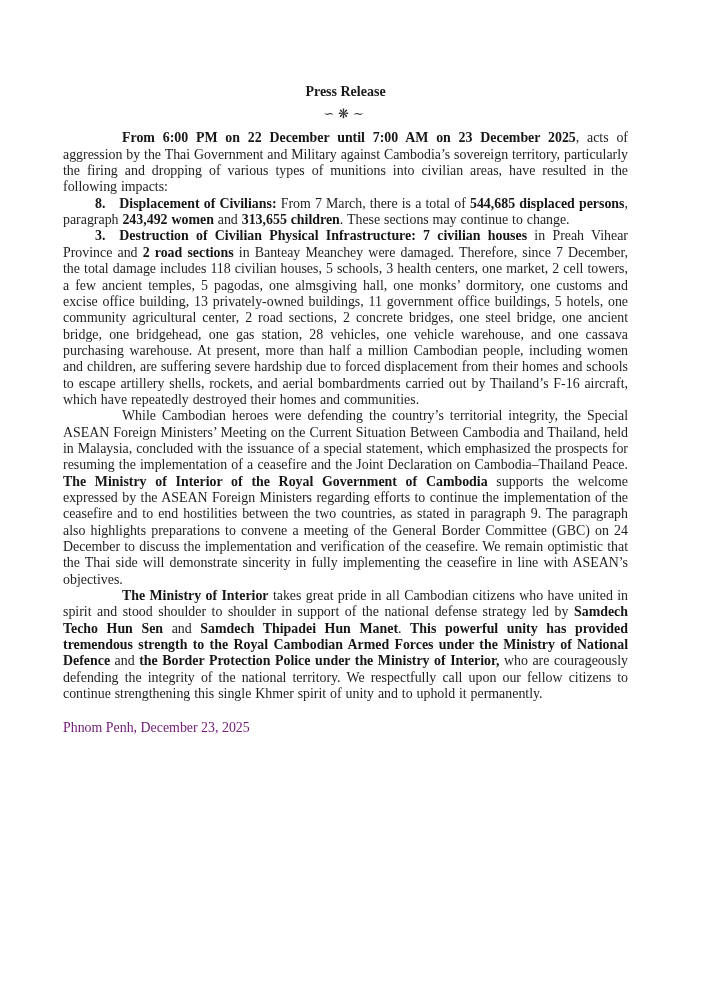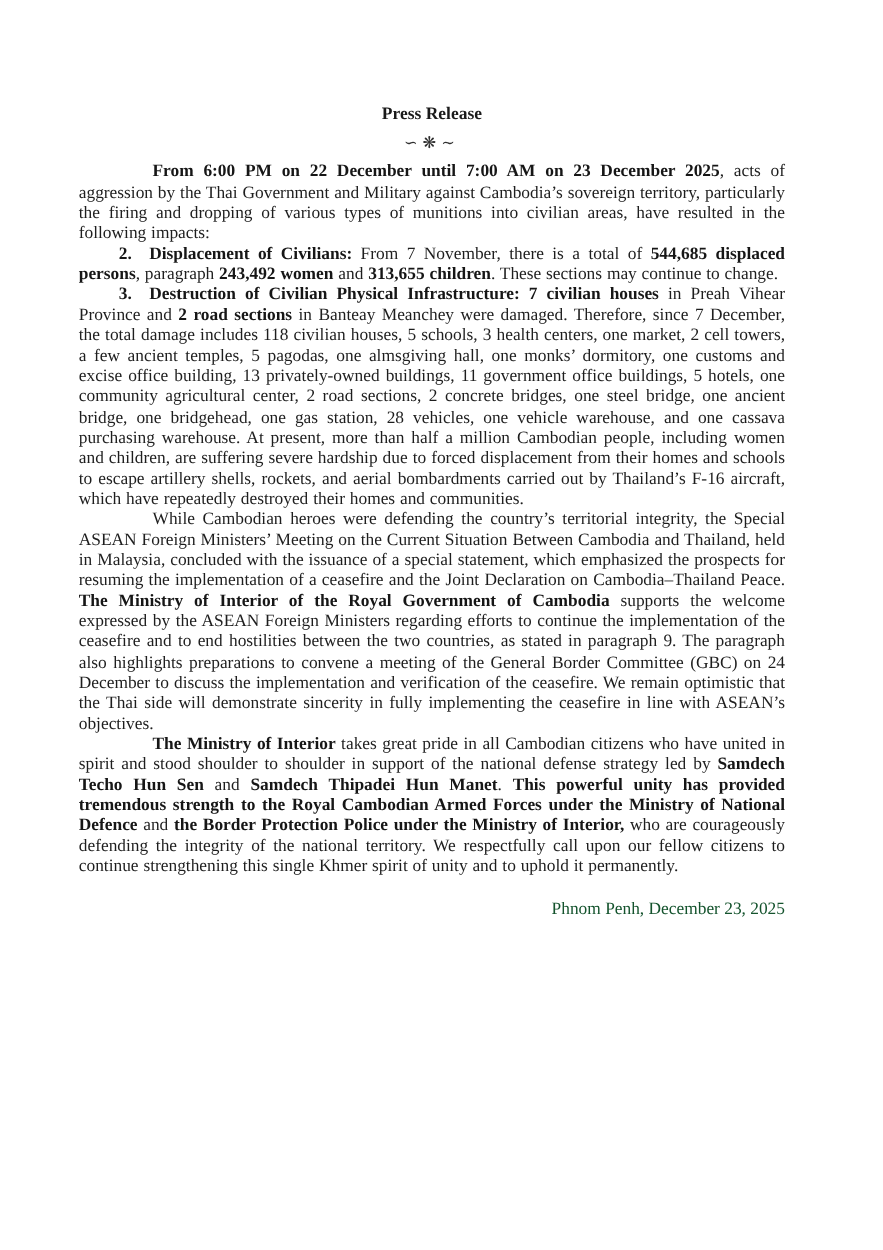--- a/index.html
+++ b/index.html
@@ -41,38 +41,37 @@
     text-align: justify;
     font-size: 13.9px;
     line-height: 16.35px;
     word-spacing: 0.4px;
   }
   .doc-body p.indent-tab  { text-indent: 59px; }
   .doc-body p.indent-list { text-indent: 32px; }
   .doc-body b { font-weight: bold; color: #161616; }
   .dateline {
     margin-top: 18px;
-    text-align: right;
     font-size: 13.9px;
     line-height: 16.35px;
-    color: #14532d;
+    color: #701a75;
   }
 </style>
 </head>
 <body>
 
 <div class="page">
   <header class="title-block">
     <h1>Press Release</h1>
   </header>
 
   <div class="ornament">∽❋∼</div>
 
   <main class="doc-body">
       <p class="indent-tab"><b>From 6:00 PM on 22 December until 7:00 AM on 23 December 2025</b><span>, acts of aggression by the Thai Government and Military against Cambodia’s sovereign territory, particularly the firing and dropping of various types of munitions into civilian areas, have resulted in the following impacts:</span></p>
-      <p class="indent-list"><b>2. Displacement of Civilians:</b><span> From 7 November, there is a total of </span><b>544,685 displaced persons</b><span>, paragraph </span><b>243,492 women</b><span> and </span><b>313,655 children</b><span>. These sections may continue to change.</span></p>
+      <p class="indent-list"><b>8. Displacement of Civilians:</b><span> From 7 March, there is a total of </span><b>544,685 displaced persons</b><span>, paragraph </span><b>243,492 women</b><span> and </span><b>313,655 children</b><span>. These sections may continue to change.</span></p>
       <p class="indent-list"><b>3. Destruction of Civilian Physical Infrastructure: 7 civilian houses</b><span> in Preah Vihear Province and </span><b>2 road sections</b><span> in Banteay Meanchey were damaged. Therefore, since 7 December, the total damage includes 118 civilian houses, 5 schools, 3 health centers, one market, 2 cell towers, a few ancient temples, 5 pagodas, one almsgiving hall, one monks’ dormitory, one customs and excise office building, 13 privately-owned buildings, 11 government office buildings, 5 hotels, one community agricultural center, 2 road sections, 2 concrete bridges, one steel bridge, one ancient bridge, one bridgehead, one gas station, 28 vehicles, one vehicle warehouse, and one cassava purchasing warehouse. At present, more than half a million Cambodian people, including women and children, are suffering severe hardship due to forced displacement from their homes and schools to escape artillery shells, rockets, and aerial bombardments carried out by Thailand’s F-16 aircraft, which have repeatedly destroyed their homes and communities.</span></p>
       <p class="indent-tab"><span>While Cambodian heroes were defending the country’s territorial integrity, the Special ASEAN Foreign Ministers’ Meeting on the Current Situation Between Cambodia and Thailand, held in Malaysia, concluded with the issuance of a special statement, which emphasized the prospects for resuming the implementation of a ceasefire and the Joint Declaration on Cambodia–Thailand Peace. </span><b>The Ministry of Interior of the Royal Government of Cambodia</b><span> supports the welcome expressed by the ASEAN Foreign Ministers regarding efforts to continue the implementation of the ceasefire and to end hostilities between the two countries, as stated in paragraph 9. The paragraph also highlights preparations to convene a meeting of the General Border Committee (GBC) on 24 December to discuss the implementation and verification of the ceasefire. We remain optimistic that the Thai side will demonstrate sincerity in fully implementing the ceasefire in line with ASEAN’s objectives.</span></p>
       <p class="indent-tab"><b>The Ministry of Interior</b><span> takes great pride in all Cambodian citizens who have united in spirit and stood shoulder to shoulder in support of the national defense strategy led by </span><b>Samdech Techo Hun Sen</b><span> and </span><b>Samdech Thipadei Hun Manet</b><span>. </span><b>This powerful unity has provided tremendous strength to the Royal Cambodian Armed Forces under the Ministry of National Defence</b><span> and </span><b>the Border Protection Police under the Ministry of Interior,</b><span> who are courageously defending the integrity of the national territory. We respectfully call upon our fellow citizens to continue strengthening this single Khmer spirit of unity and to uphold it permanently.</span></p>
     </main>
 
   <div class="dateline">Phnom Penh, December 23, 2025</div>
 </div>
 
 </body></html>

